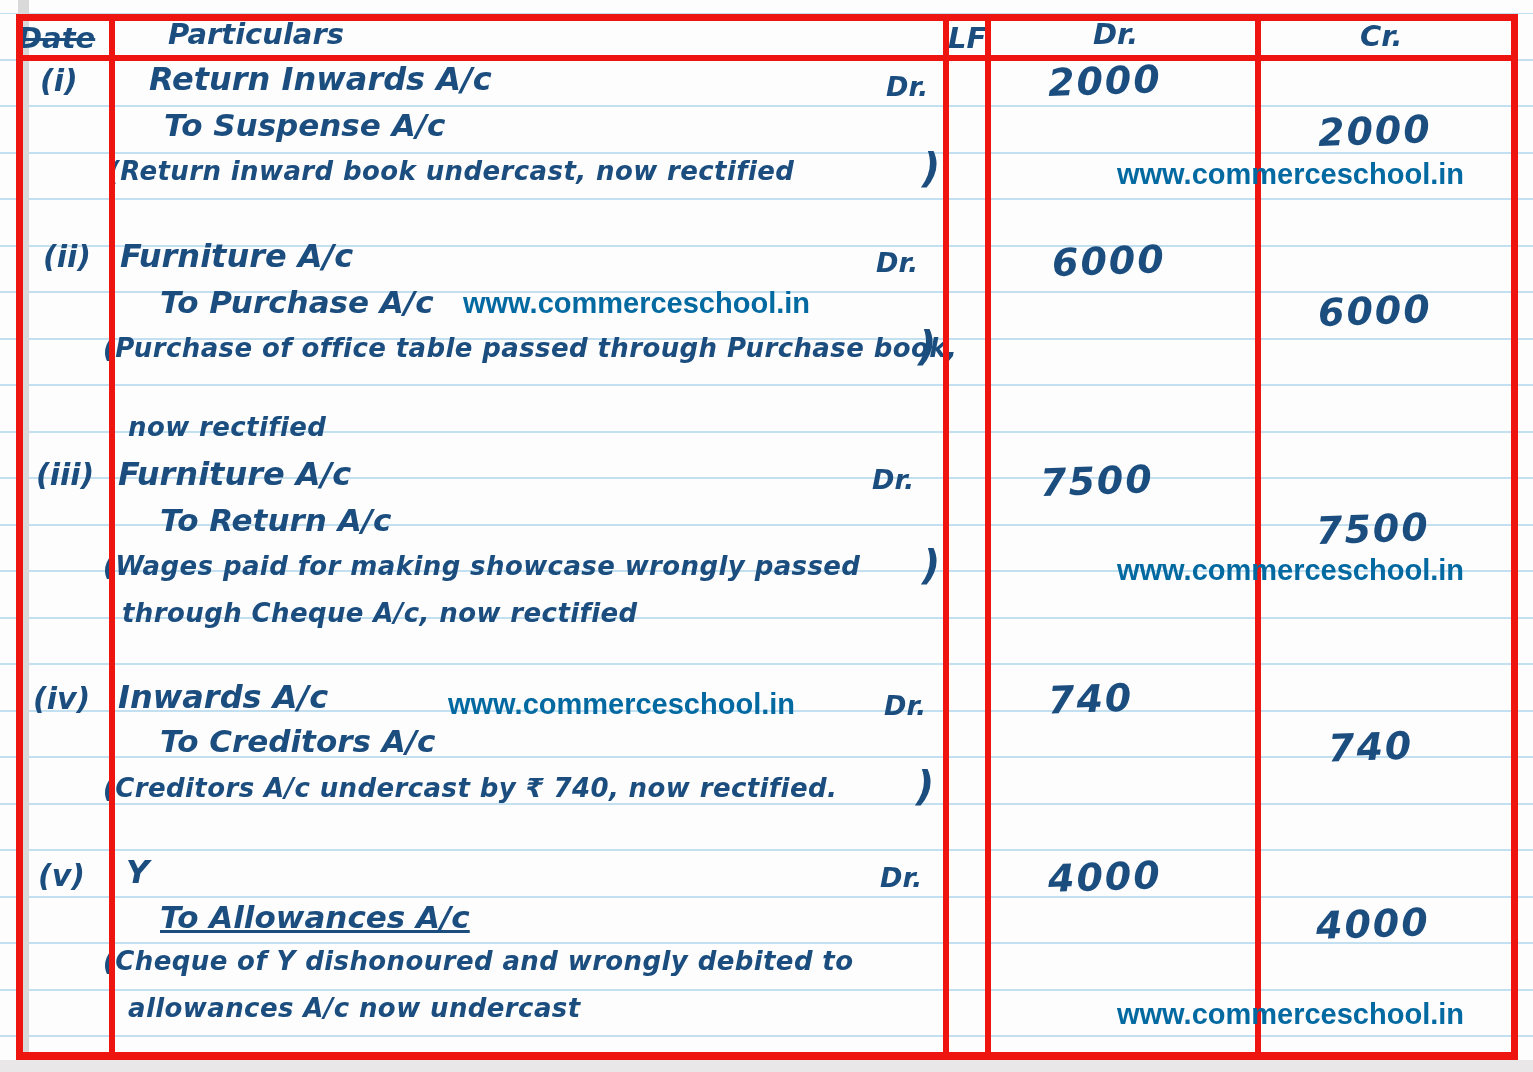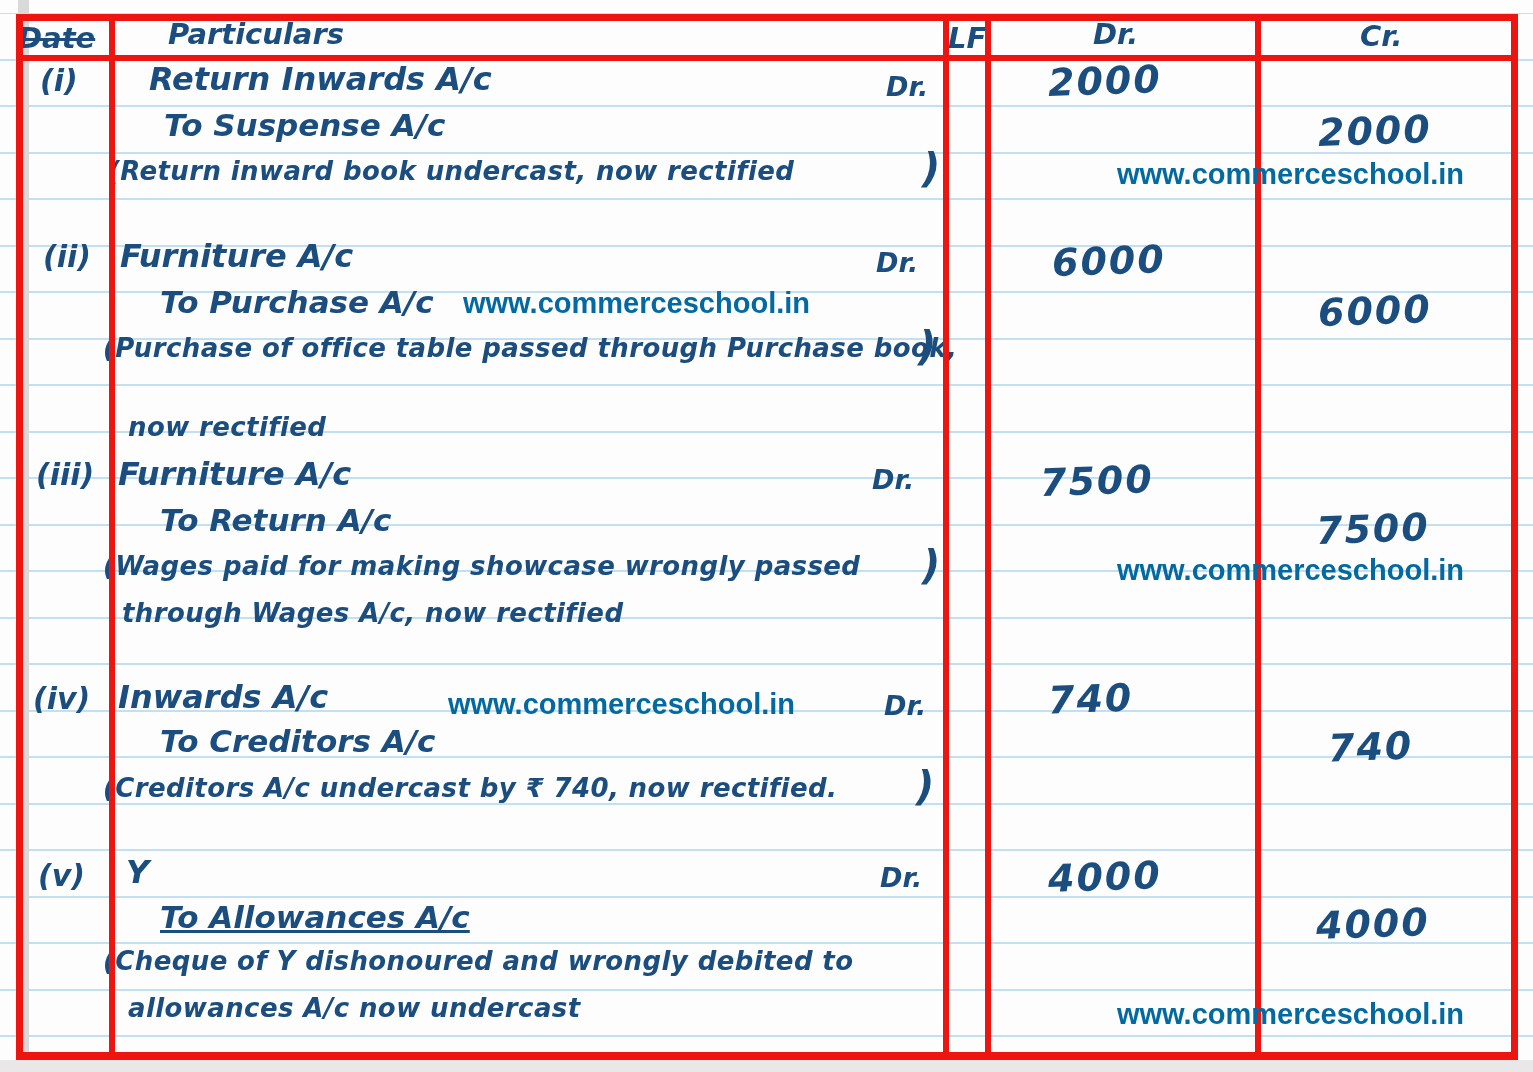--- a/index.html
+++ b/index.html
@@ -103,21 +103,21 @@
   <div class="entry">
     <div class="ink sno" style="left:36px;top:460px;">(iii)</div>
     <div class="ink acct" style="left:118px;top:458px;">Furniture A/c</div>
     <div class="ink drl" style="left:872px;top:466px;">Dr.</div>
     <div class="ink amt" style="left:1040px;top:462px;">7500</div>
     <div class="ink toline" style="left:148px;top:505px;">To Return A/c</div>
     <div class="ink amt" style="left:1316px;top:510px;">7500</div>
     <div class="ink nar" style="left:103px;top:553px;">(Wages paid for making showcase wrongly passed</div>
     <div class="ink paren" style="left:922px;top:545px;">)</div>
     <div class="wm" style="left:1117px;top:556px;">www.commerceschool.in</div>
-    <div class="ink nar" style="left:122px;top:600px;">through Wages A/c, now rectified</div>
+    <div class="ink nar" style="left:122px;top:600px;">through Cheque A/c, now rectified</div>
   </div>
 
   
   <div class="entry">
     <div class="ink sno" style="left:33px;top:684px;">(iv)</div>
     <div class="ink acct" style="left:118px;top:681px;">Inwards A/c</div>
     <div class="wm" style="left:448px;top:690px;">www.commerceschool.in</div>
     <div class="ink drl" style="left:884px;top:692px;">Dr.</div>
     <div class="ink amt" style="left:1048px;top:680px;">740</div>
     <div class="ink toline" style="left:148px;top:726px;">To Creditors A/c</div>

